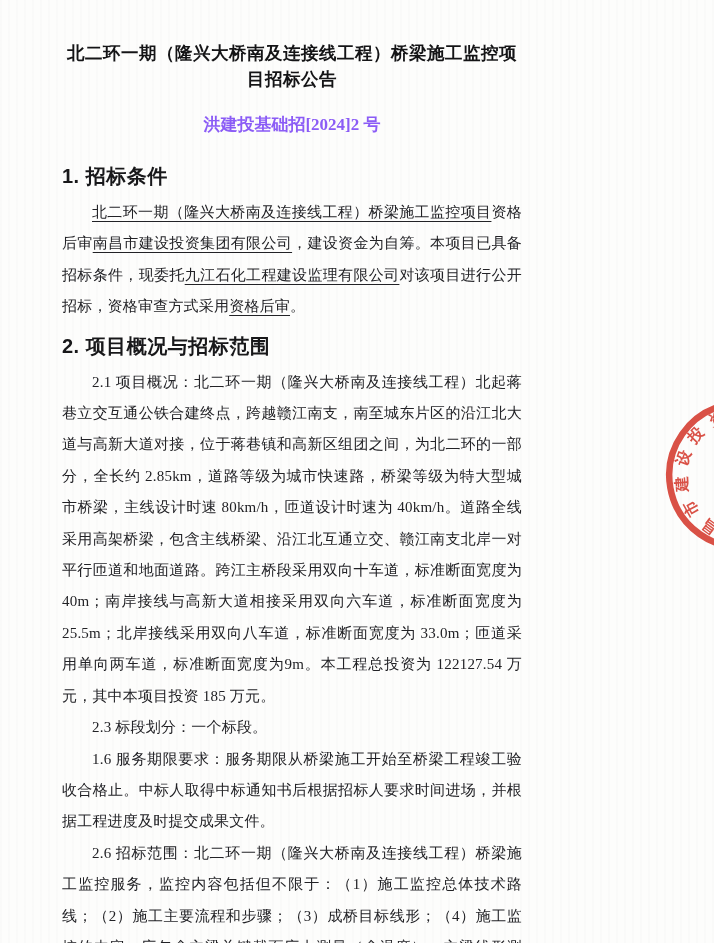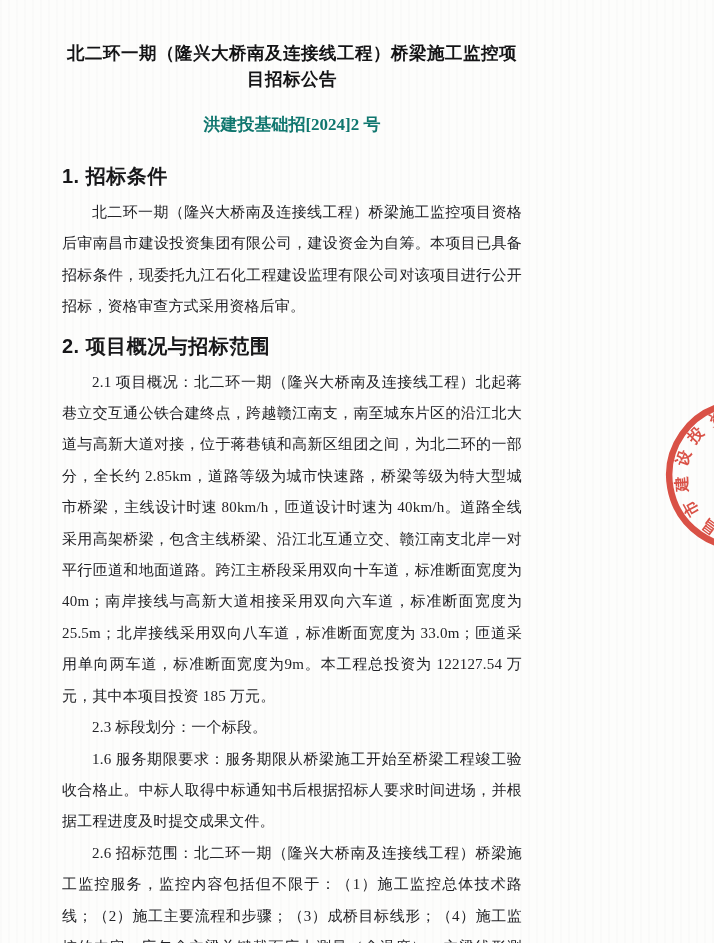--- a/index.html
+++ b/index.html
@@ -27,21 +27,21 @@
     font-weight: bold;
     letter-spacing: 0.5px;
     line-height: 26px;
     color: #141416;
     margin-bottom: 21px;
   }
   .doc-number {
     text-align: center;
     font-size: 17px;
     font-weight: bold;
-    color: #0f766e;
+    color: #8b5cf6;
     margin-bottom: 29px;
   }
   .doc-section { margin: 0; }
   .section-heading {
     font-family: "Liberation Sans", "DejaVu Sans", sans-serif;
     font-size: 20px;
     font-weight: bold;
     color: #18181a;
     line-height: 22px;
     margin: 12px 0 10px 0;
@@ -49,20 +49,21 @@
   }
   .body-para {
     font-size: 15px;
     line-height: 31.4px;
     text-align: justify;
     color: #222226;
     letter-spacing: 0.2px;
   }
   .body-para.indent { text-indent: 2em; }
   .u {
+    text-decoration: underline;
     text-underline-offset: 4px;
     text-decoration-thickness: 1px;
   }
   
   .stamp {
     position: absolute;
     left: 664px;
     top: 394px;
     width: 170px;
     height: 170px;

